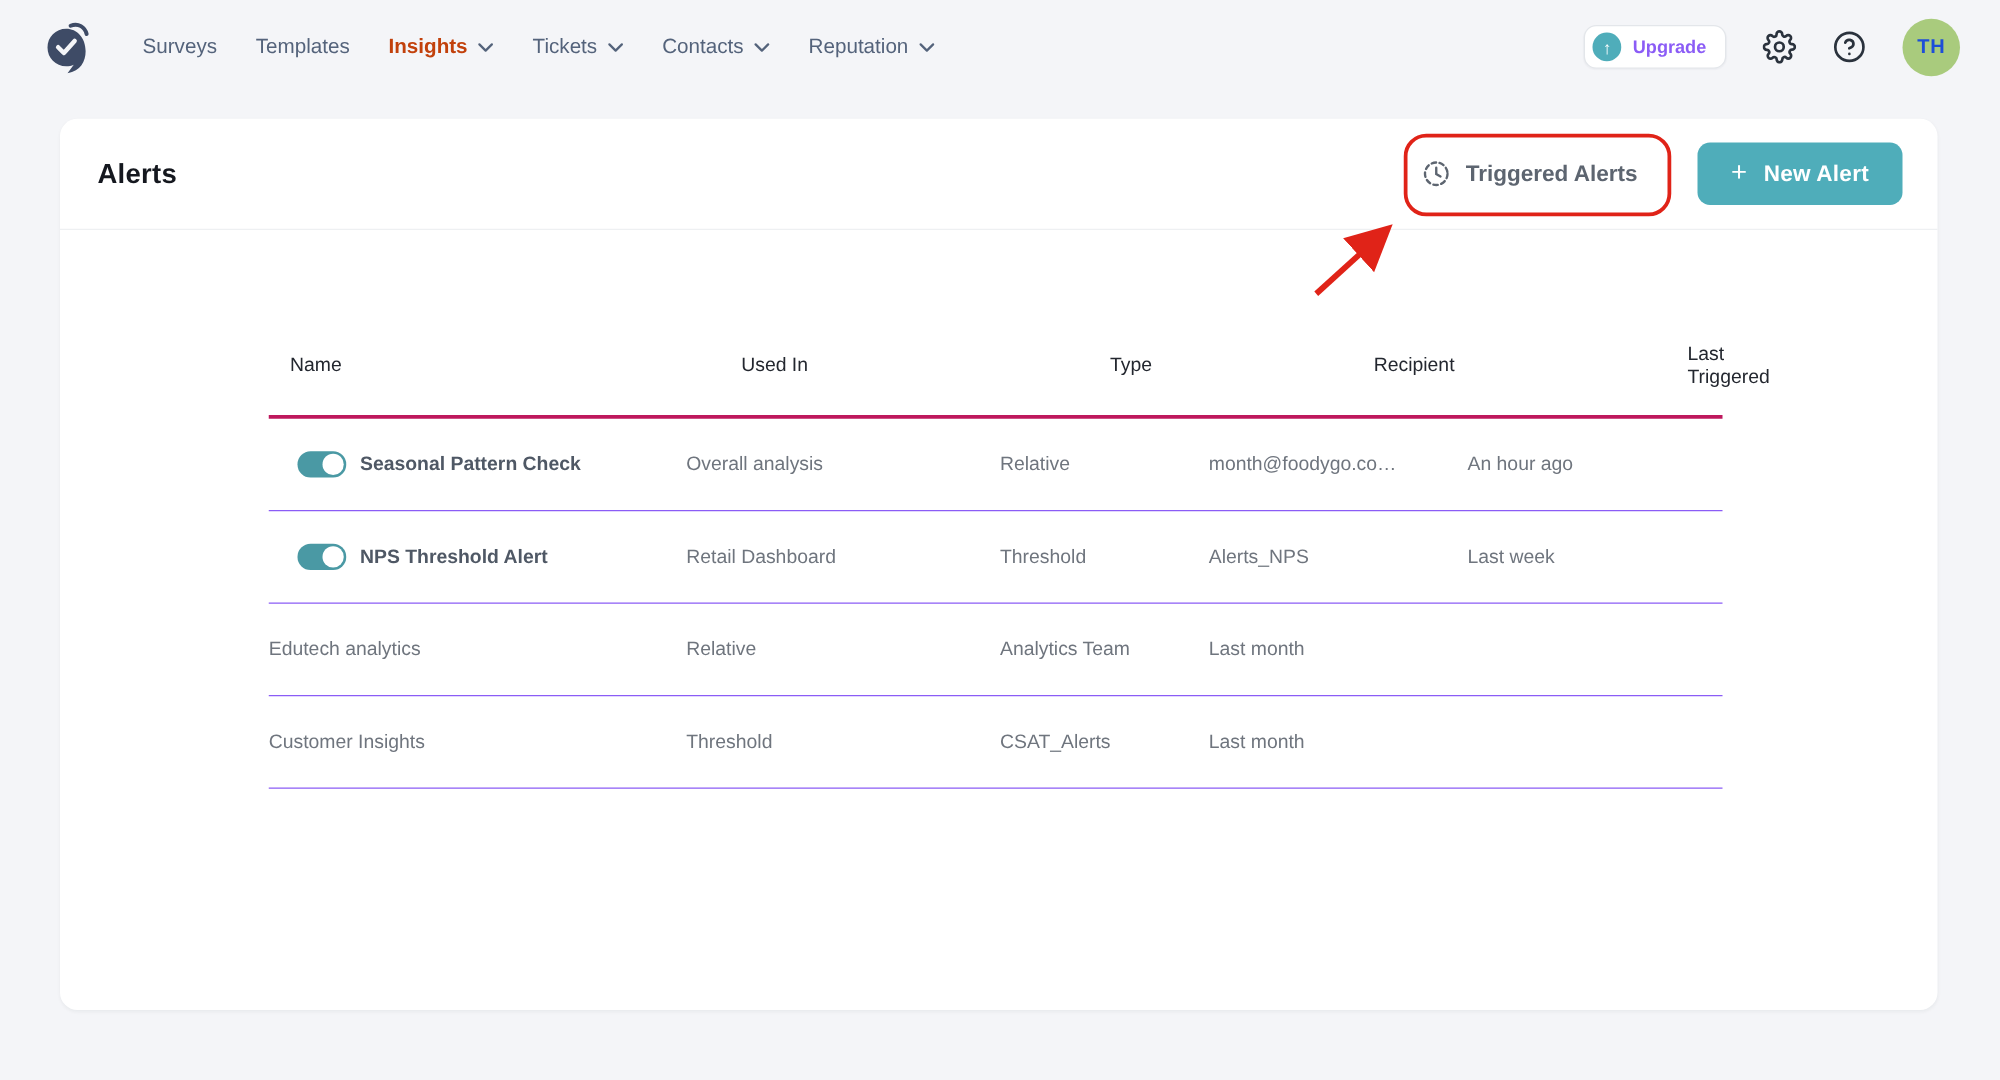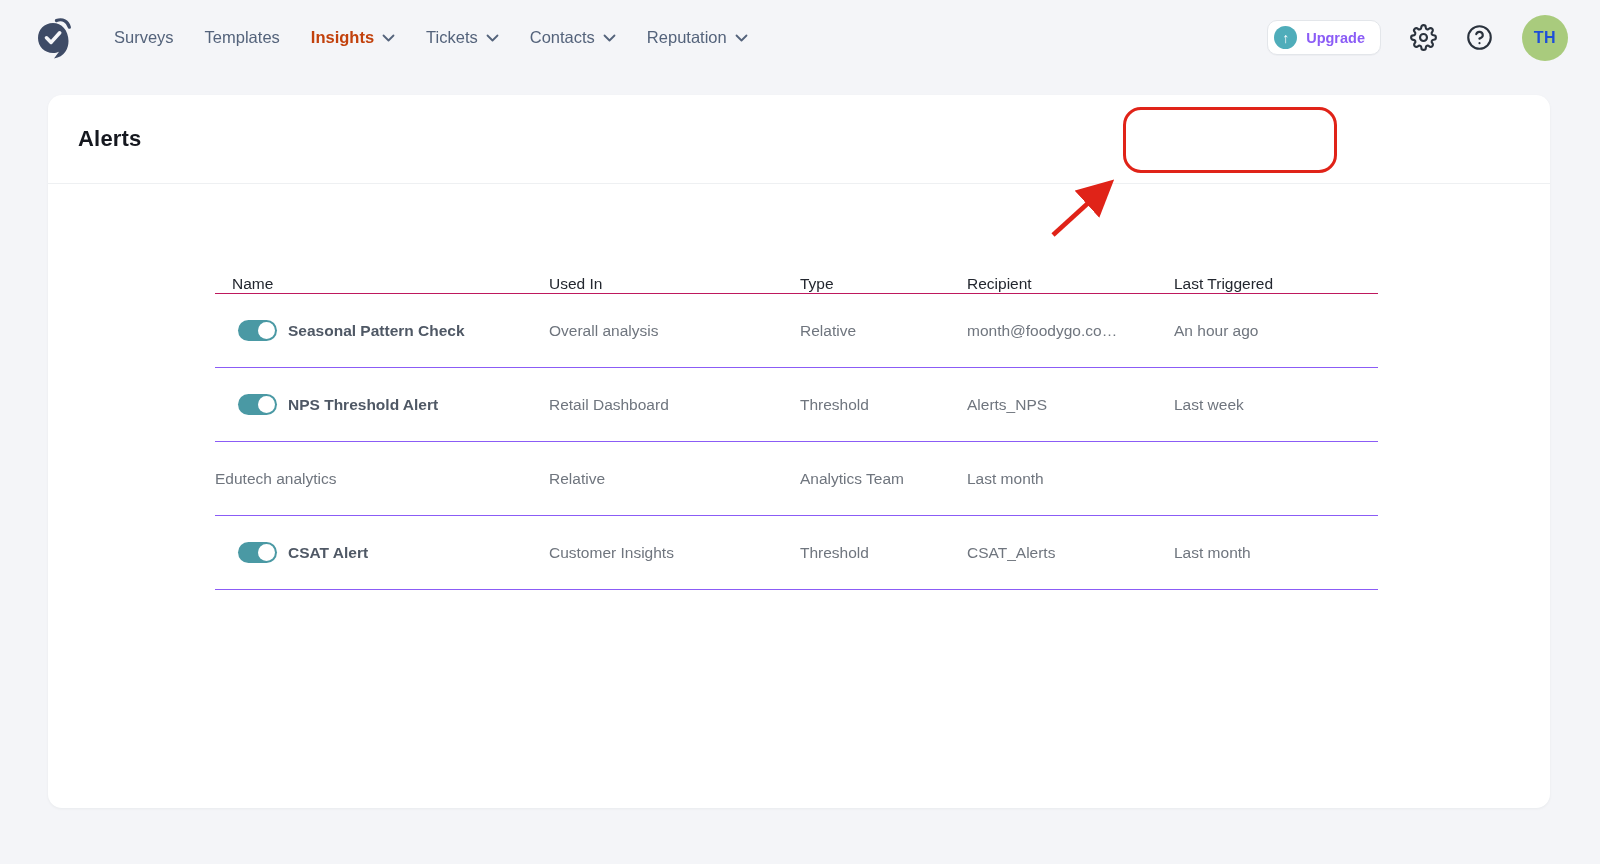--- a/index.html
+++ b/index.html
@@ -84,21 +84,21 @@
   }
   .btn-new .plus{font-size:22px;font-weight:400;line-height:1;margin-top:-2px;}
 
   
   .table-wrap{margin:91px 0 0 167px;width:1163px;}
   .thead,.trow{
     display:grid;
     grid-template-columns:334px 251px 167px 207px 1fr;
     align-items:center;
   }
-  .thead{border-bottom:1px solid #be185d;}
+  .thead{padding-bottom:21px;border-bottom:3px solid #be185d;gap:44px;}
   .th{font-size:15.5px;font-weight:500;color:#23272f;padding-left:0;}
   .th:first-child{padding-left:17px;}
   .trow{height:74px;border-bottom:1px solid #8b5cf6;}
   .cell{font-size:15.5px;color:#6f757e;}
   .name-cell{display:flex;align-items:center;gap:11px;padding-left:23px;}
   .alert-name{font-size:15.5px;font-weight:700;color:#4f5865;}
 
   .toggle{
     position:relative;width:39px;height:21px;border-radius:11px;
     background:#c7ccd2;flex:0 0 auto;cursor:pointer;
@@ -192,20 +192,33 @@
     </button>
     <div class="avatar">
       <span>TH</span>
     </div>
   </div>
 </nav>
 
 <main class="card">
   <header class="card-header">
     <h1 class="card-title">Alerts</h1>
+    <div class="header-actions">
+      <button class="btn-triggered">
+        <svg width="24" height="24" viewBox="0 0 24 24" fill="none" stroke="#5d6570" stroke-width="1.9" stroke-linecap="round">
+          <circle cx="12" cy="12" r="9" stroke-dasharray="3.6 2.8"></circle>
+          <path d="M12 7.2v5l3.4 2"></path>
+        </svg>
+        <span>Triggered Alerts</span>
+      </button>
+      <button class="btn-new">
+        <span class="plus">+</span>
+        <span>New Alert</span>
+      </button>
+    </div>
   </header>
 
   <section class="table-wrap">
     <div class="thead">
       <div class="th">Name</div>
       <div class="th">Used In</div>
       <div class="th">Type</div>
       <div class="th">Recipient</div>
       <div class="th">Last Triggered</div>
     </div>
@@ -234,26 +247,20 @@
           <div class="cell">Alerts_NPS</div>
           <div class="cell">Last week</div>
         </div>
         <div class="trow">
           <div class="cell">Edutech analytics</div>
           <div class="cell">Relative</div>
           <div class="cell">Analytics Team</div>
           <div class="cell">Last month</div>
         </div>
         <div class="trow">
-          <div class="cell name-cell">
-            <span class="toggle on">
-              <span class="knob"></span>
-            </span>
-            <span class="alert-name">CSAT Alert</span>
-          </div>
           <div class="cell">Customer Insights</div>
           <div class="cell">Threshold</div>
           <div class="cell">CSAT_Alerts</div>
           <div class="cell">Last month</div>
         </div>
       </div>
   </section>
 </main>
 
 <div class="annot-box"></div>

